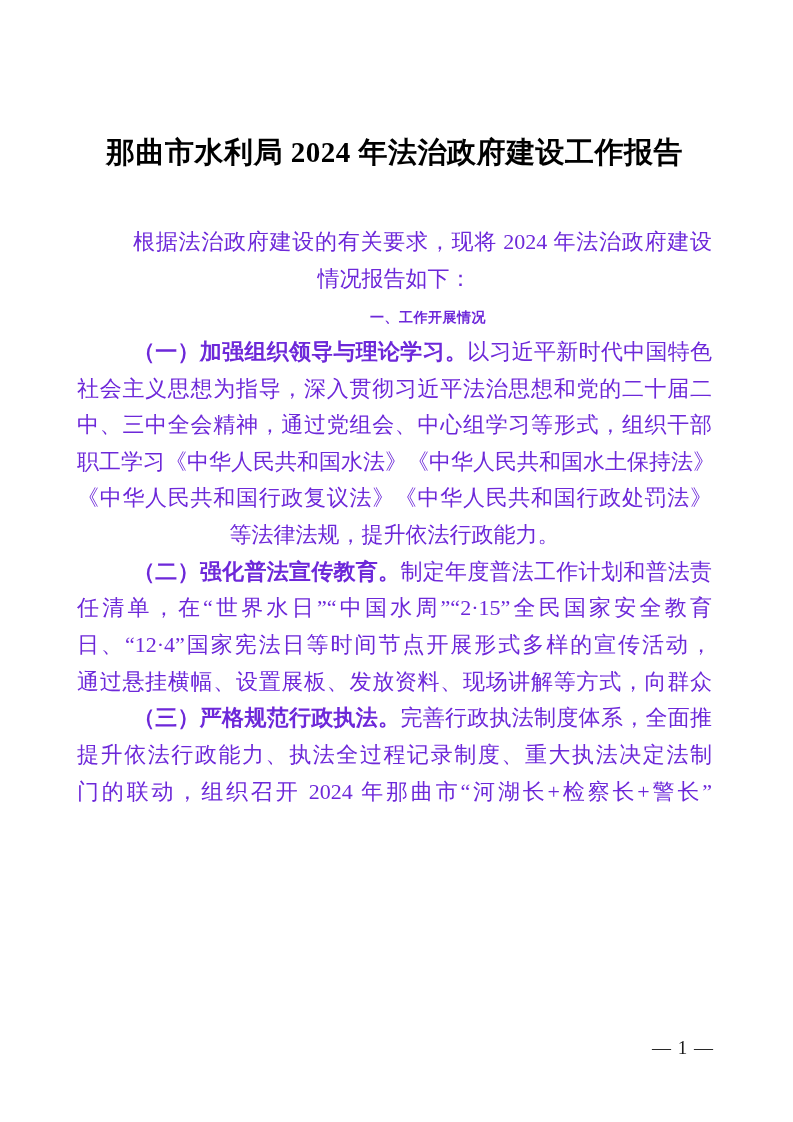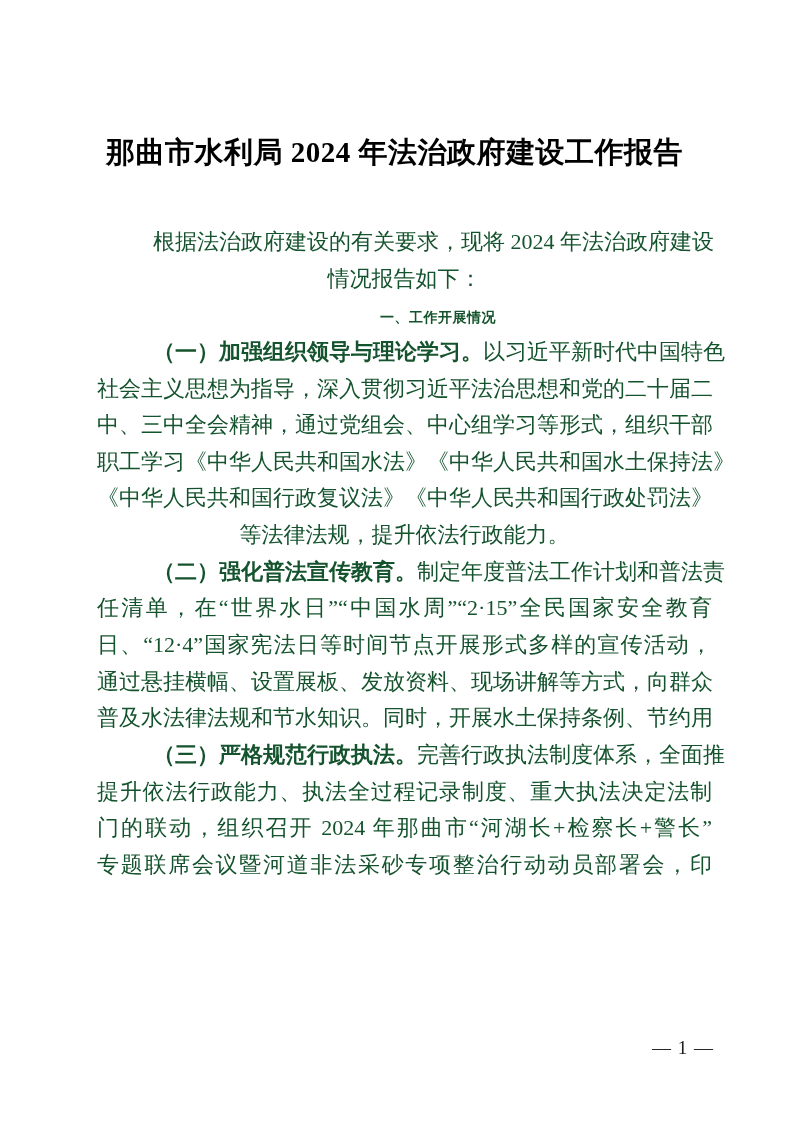--- a/index.html
+++ b/index.html
@@ -29,22 +29,21 @@
     font-size: 29px;
     line-height: 43px;
     text-align: center;
     letter-spacing: 0.5px;
     white-space: nowrap;
   }
   .body {
     margin-top: 50px;
     font-family: "Liberation Serif", "DejaVu Serif", serif;
     font-size: 22px;
-    color: #14532d;
-    margin-left: 20px;
+    color: #6d28d9;
   }
   .line {
     line-height: 36.65px;
     height: 36.65px;
     white-space: nowrap;
     text-align: center;
   }
   .line.j {
     text-align: justify;
     text-align-last: justify;
@@ -93,21 +92,19 @@
         <div class="line indent j"><span class="seg-lead">（一）加强组织领导与理论学习。</span><span class="seg-body">以习近平新时代中国特色</span></div>
         <div class="line j"><span class="seg-body">社会主义思想为指导，深入贯彻习近平法治思想和党的二十届二</span></div>
         <div class="line j"><span class="seg-body">中、三中全会精神，通过党组会、中心组学习等形式，组织干部</span></div>
         <div class="line j"><span class="seg-body">职工学习《中华人民共和国水法》《中华人民共和国水土保持法》</span></div>
         <div class="line j"><span class="seg-body">《中华人民共和国行政复议法》《中华人民共和国行政处罚法》</span></div>
         <div class="line"><span class="seg-body">等法律法规，提升依法行政能力。</span></div>
         <div class="line indent j"><span class="seg-lead">（二）强化普法宣传教育。</span><span class="seg-body">制定年度普法工作计划和普法责</span></div>
         <div class="line j"><span class="seg-body">任清单，在“世界水日”“中国水周”“2·15”全民国家安全教育</span></div>
         <div class="line j"><span class="seg-body">日、“12·4”国家宪法日等时间节点开展形式多样的宣传活动，</span></div>
         <div class="line j"><span class="seg-body">通过悬挂横幅、设置展板、发放资料、现场讲解等方式，向群众</span></div>
-        <div class="line j"><span class="seg-body">普及水法律法规和节水知识。同时，开展水土保持条例、节约用</span></div>
         <div class="line indent j"><span class="seg-lead">（三）严格规范行政执法。</span><span class="seg-body">完善行政执法制度体系，全面推</span></div>
         <div class="line j"><span class="seg-body">提升依法行政能力、执法全过程记录制度、重大执法决定法制</span></div>
         <div class="line j"><span class="seg-body">门的联动，组织召开 2024 年那曲市“河湖长+检察长+警长”</span></div>
-        <div class="line j"><span class="seg-body">专题联席会议暨河道非法采砂专项整治行动动员部署会，印</span></div>
       </div>
   </div>
   <div class="page-number">— 1 —</div>
 </div>
 
 </body></html>

